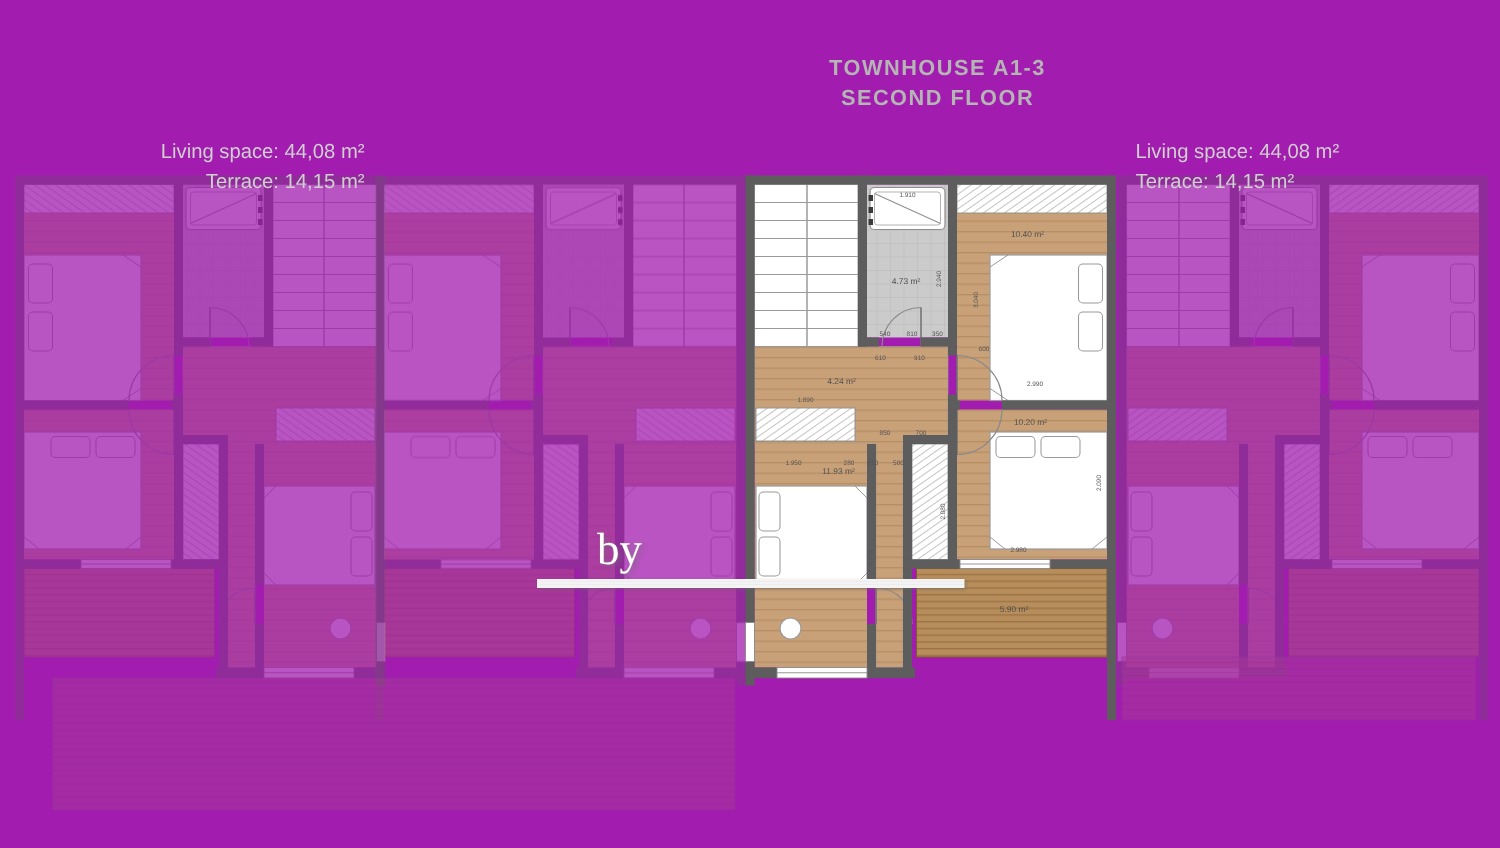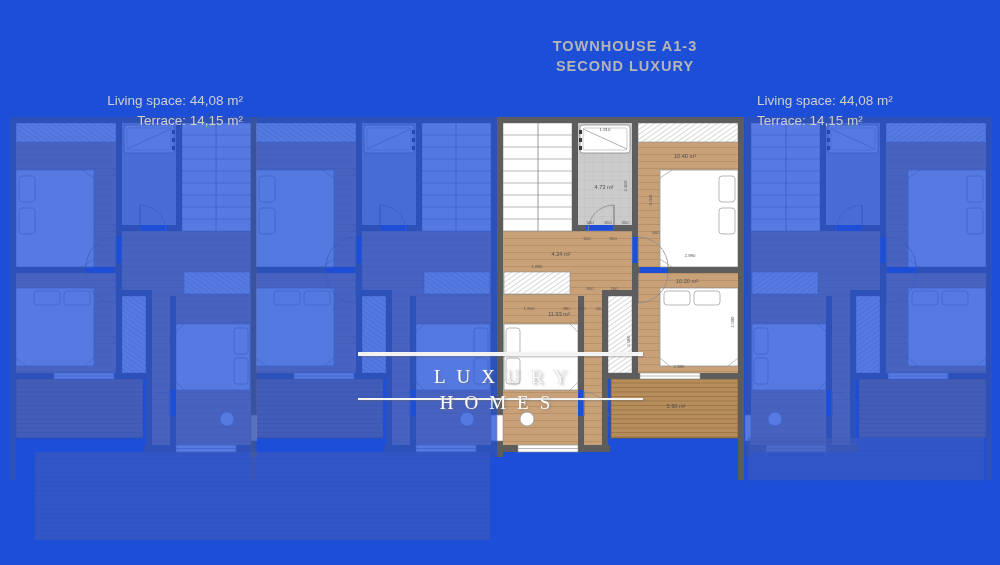--- a/index.html
+++ b/index.html
@@ -1,16 +1,16 @@
 <!DOCTYPE html>
 <html><head>
 <meta charset="utf-8">
 <style>
   html,body{margin:0;padding:0;background:#fff;}
-  #stage{position:relative;width:1000px;height:565px;background:#1d4ed8;overflow:hidden;
+  #stage{position:relative;width:1000px;height:565px;background:#a21caf;overflow:hidden;
          font-family:"Liberation Sans",sans-serif;}
   #plan-svg{position:absolute;left:0;top:0;}
 
   .title-block{position:absolute;left:500px;top:36px;width:250px;text-align:center;
     color:#b5b5b5;font-weight:bold;font-size:14.5px;line-height:20px;letter-spacing:1px;}
   .stats{position:absolute;top:91px;color:#cfcfcf;font-size:13.5px;line-height:20px;}
   .stats.left{left:58px;width:185px;text-align:right;}
   .stats.right{left:757px;width:220px;text-align:left;}
 
   .watermark{position:absolute;left:358px;top:352px;width:285px;text-align:center;
@@ -190,32 +190,32 @@
         <text x="599" y="310" class="dim-label">500</text>
         <text x="679" y="368" class="dim-label">2.980</text>
         <text x="734" y="322" class="dim-label" transform="rotate(-90 734 322)">2.090</text>
         <text x="630" y="341" class="dim-label" transform="rotate(-90 630 341)">2.080</text>
         <text x="581" y="372" class="dim-label" transform="rotate(-90 581 372)">3.770</text>
       </g>
   </svg>
 
   <div class="title-block">
     <div>TOWNHOUSE A1-3</div>
-    <div>SECOND LUXURY</div>
+    <div>SECOND FLOOR</div>
   </div>
 
   <div class="stats left">
     <div>Living space: 44,08 m²</div>
     <div>Terrace: 14,15 m²</div>
   </div>
   <div class="stats right">
     <div>Living space: 44,08 m²</div>
     <div>Terrace: 14,15 m²</div>
   </div>
 
   <div class="watermark">
+    <div class="wm-by wm-shadow">by</div>
     <div class="wm-line"></div>
     <div class="wm-line"></div>
-    <div class="wm-tagline wm-shadow">LUXURY HOMES</div>
     <div class="wm-line"></div>
   </div>
 
 </div>
 
 </body></html>

